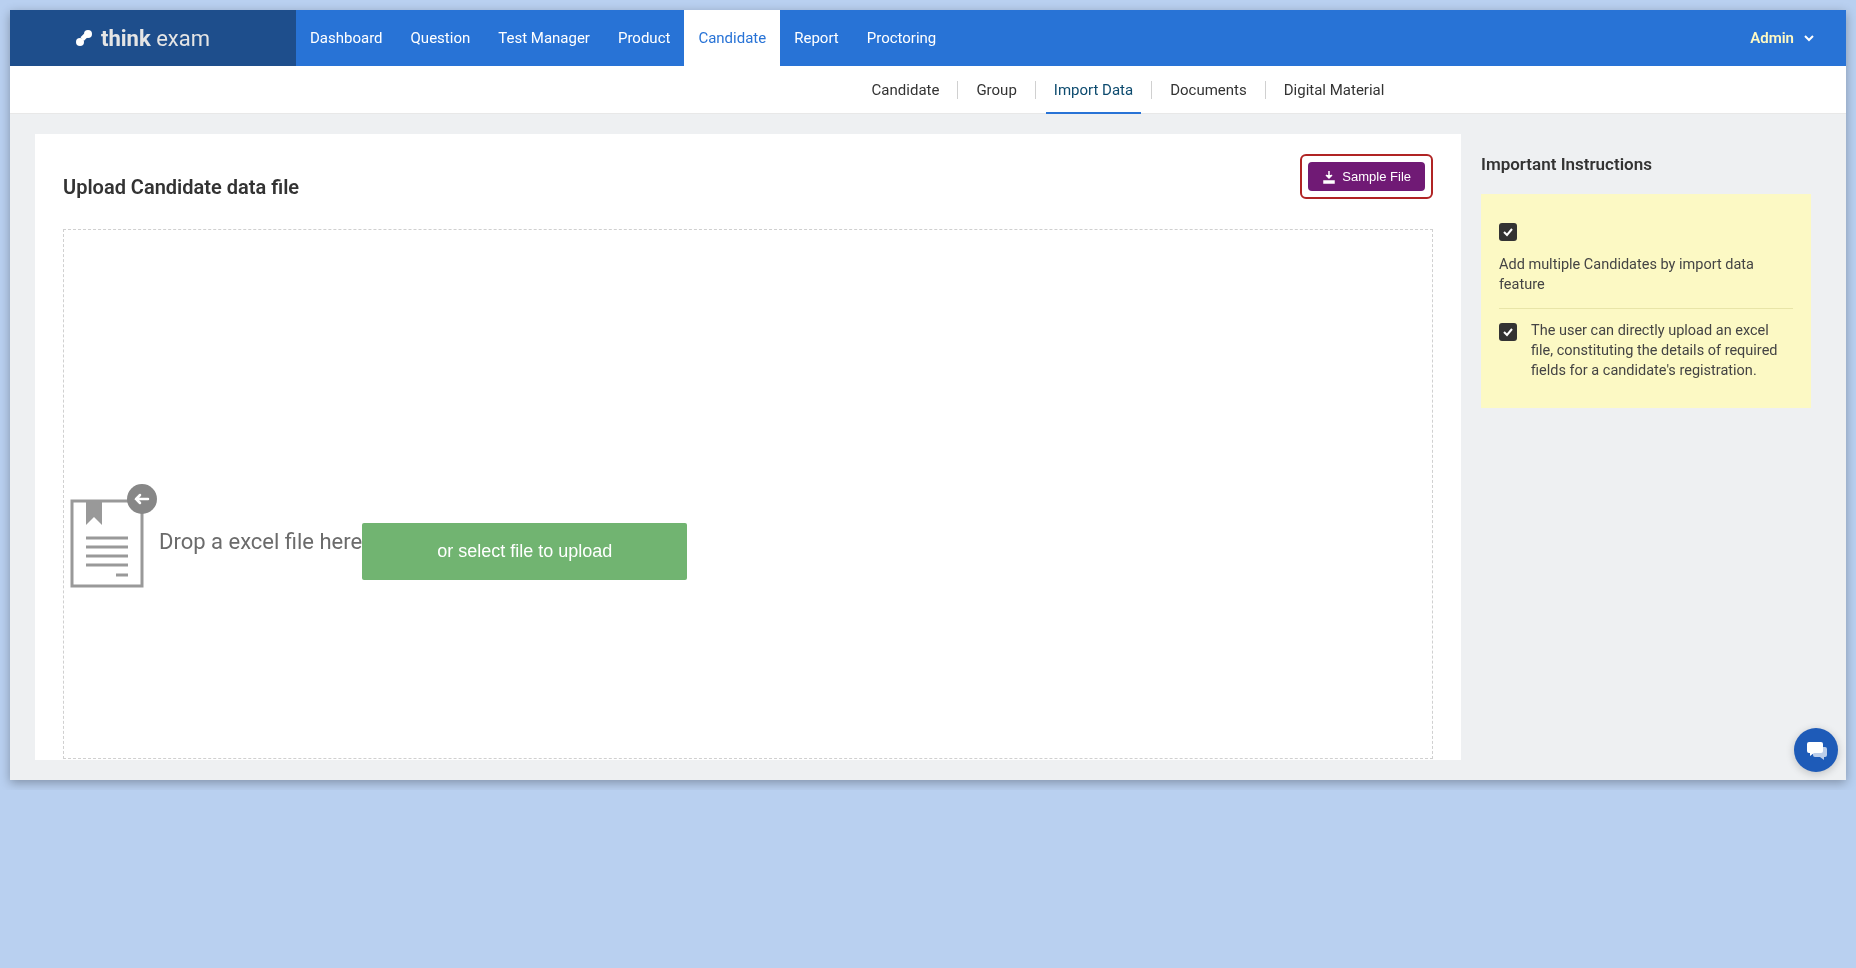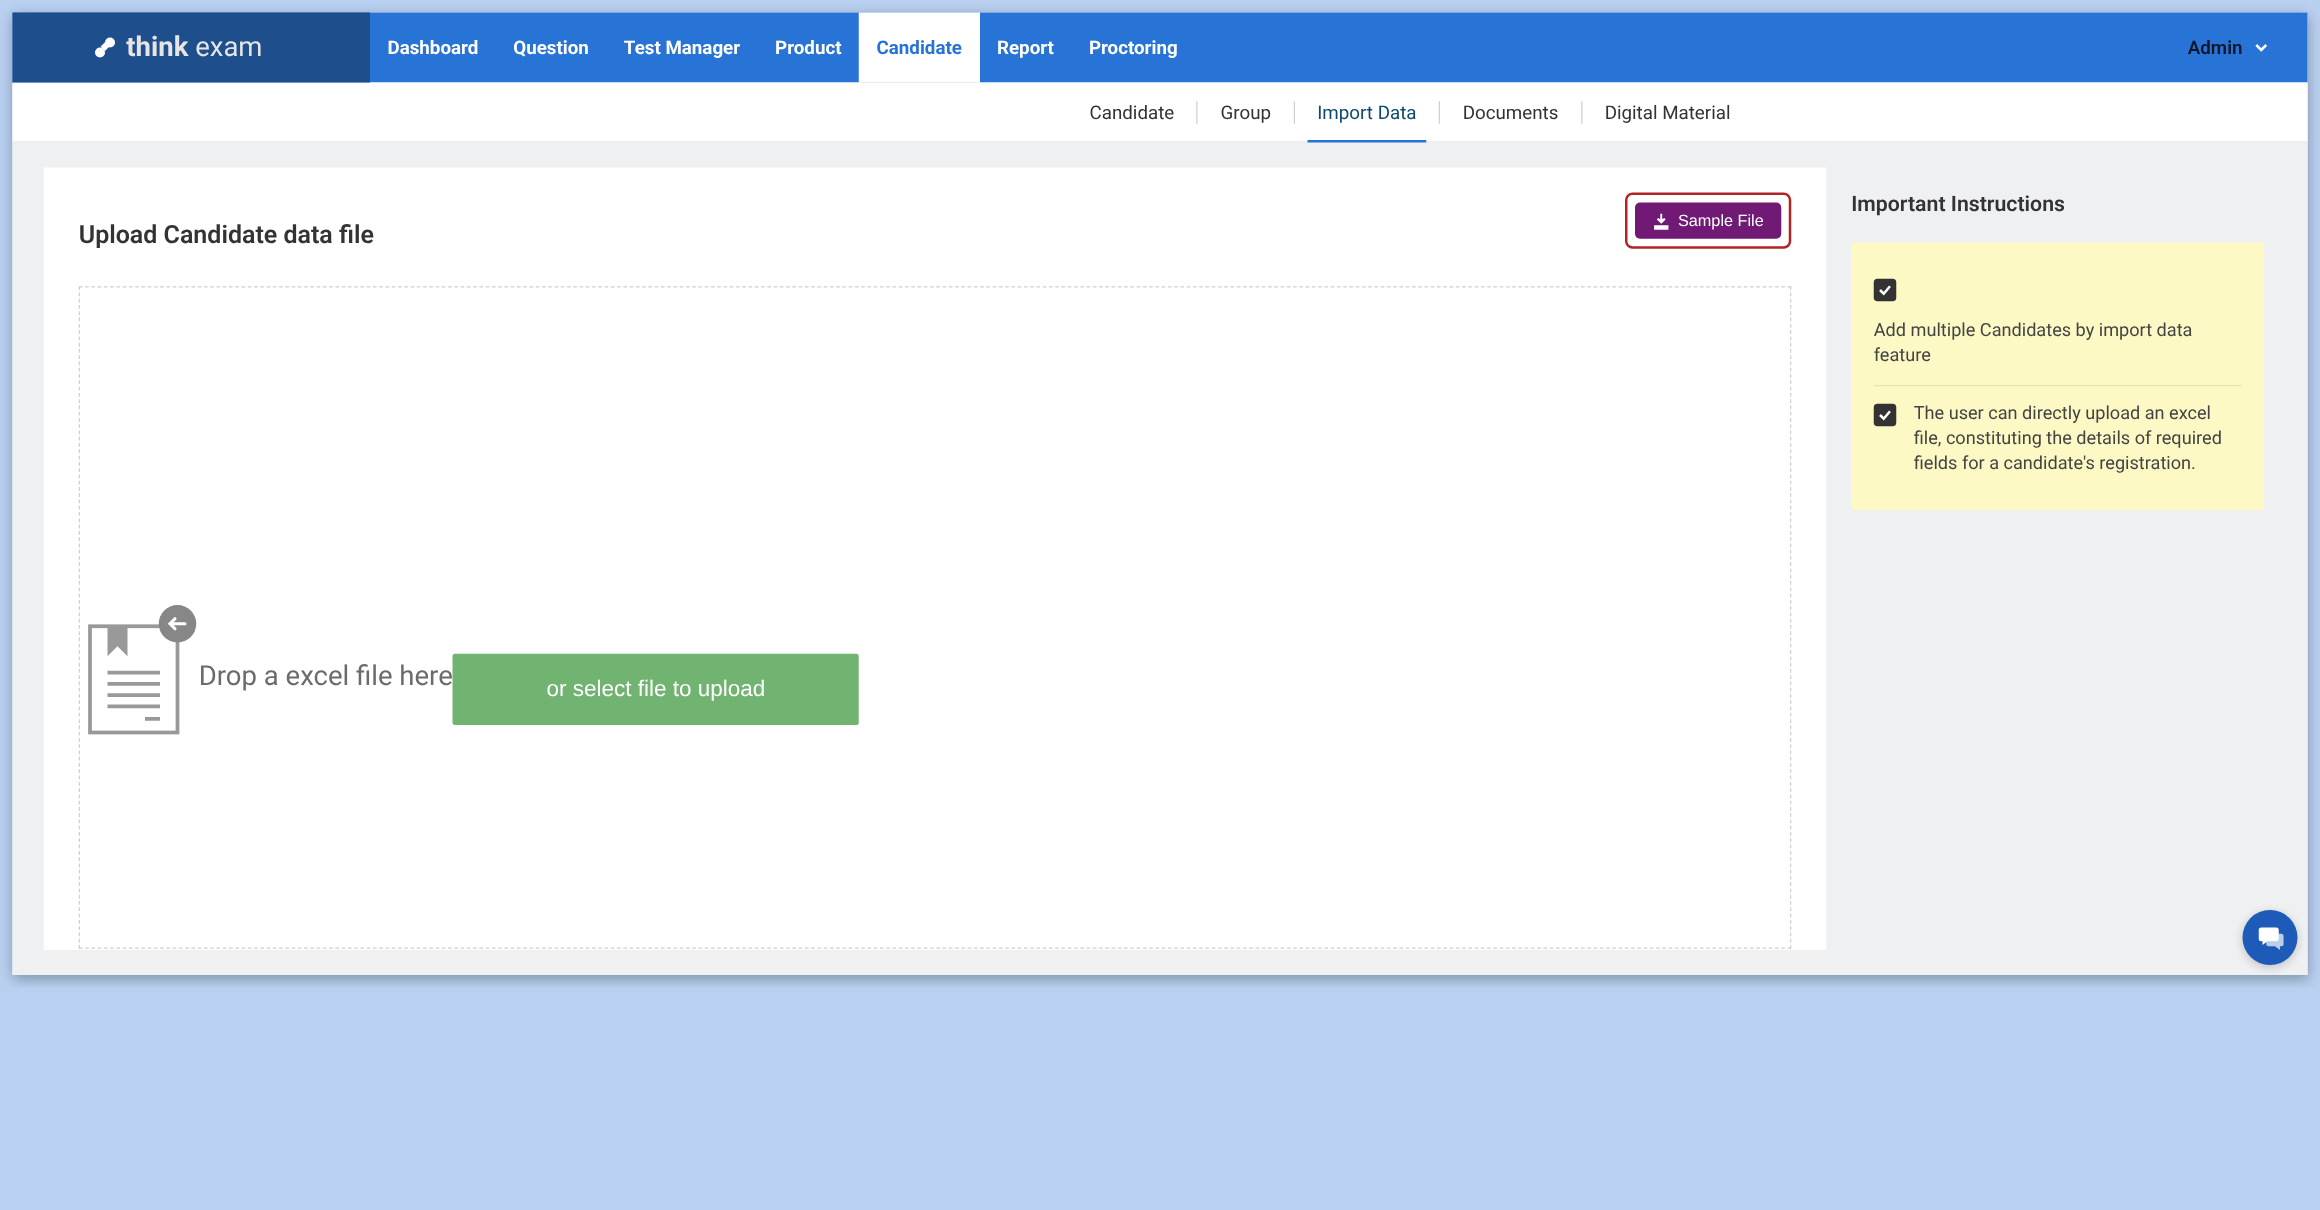--- a/index.html
+++ b/index.html
@@ -6,23 +6,23 @@
     body { font-family: -apple-system, BlinkMacSystemFont, 'Segoe UI', Roboto, Arial, sans-serif; background: #b9d0f0; padding: 10px; }
     .app-container { background: #fff; width: 100%; height: 770px; position: relative; box-shadow: 0 3px 10px rgba(0,0,0,0.3); }
     
     
     .navbar { display: flex; align-items: stretch; height: 56px; background: #2873d6; }
     .logo-section { width: 286px; background: #1e4e8c; display: flex; align-items: center; padding-left: 65px; }
     .logo-icon { display: inline-flex; margin-right: 8px; }
     .logo-text { color: #e5e5e5; font-size: 22px; font-weight: 700; }
     .logo-text .light { font-weight: 400; }
     .nav-items { display: flex; align-items: stretch; }
-    .nav-item { display: flex; align-items: center; padding: 16px 14px; color: #fff; font-size: 15px; font-weight: 700; cursor: pointer; }
+    .nav-item { display: flex; align-items: center; padding: 16px 14px; color: #fff; font-size: 15px; font-weight: 400; cursor: pointer; }
     .nav-item.active { background: #fff; color: #2873d6; }
-    .nav-right { margin-left: auto; display: flex; align-items: center; padding-right: 30px; color: #0f172a; font-size: 15px; font-weight: 600; cursor: pointer; }
+    .nav-right { margin-left: auto; display: flex; align-items: center; padding-right: 30px; color: #fef9c3; font-size: 15px; font-weight: 600; cursor: pointer; }
     .nav-right svg { margin-left: 8px; }
     
     
     .subnav { display: flex; align-items: center; justify-content: center; height: 48px; background: #fff; border-bottom: 1px solid #e8e8e8; gap: 0; }
     .subnav-wrap { display: flex; align-items: center; margin-left: 400px; }
     .subnav-item { padding: 0 18px; font-size: 15px; color: #333; cursor: pointer; position: relative; height: 48px; display: flex; align-items: center; }
     .subnav-item.active { color: #0c4a6e; }
     .subnav-item.active::after { content: ''; position: absolute; bottom: 0; left: 10px; right: 10px; height: 2px; background: #2873d6; }
     .subnav-divider { width: 1px; height: 18px; background: #d0d0d0; }
     

